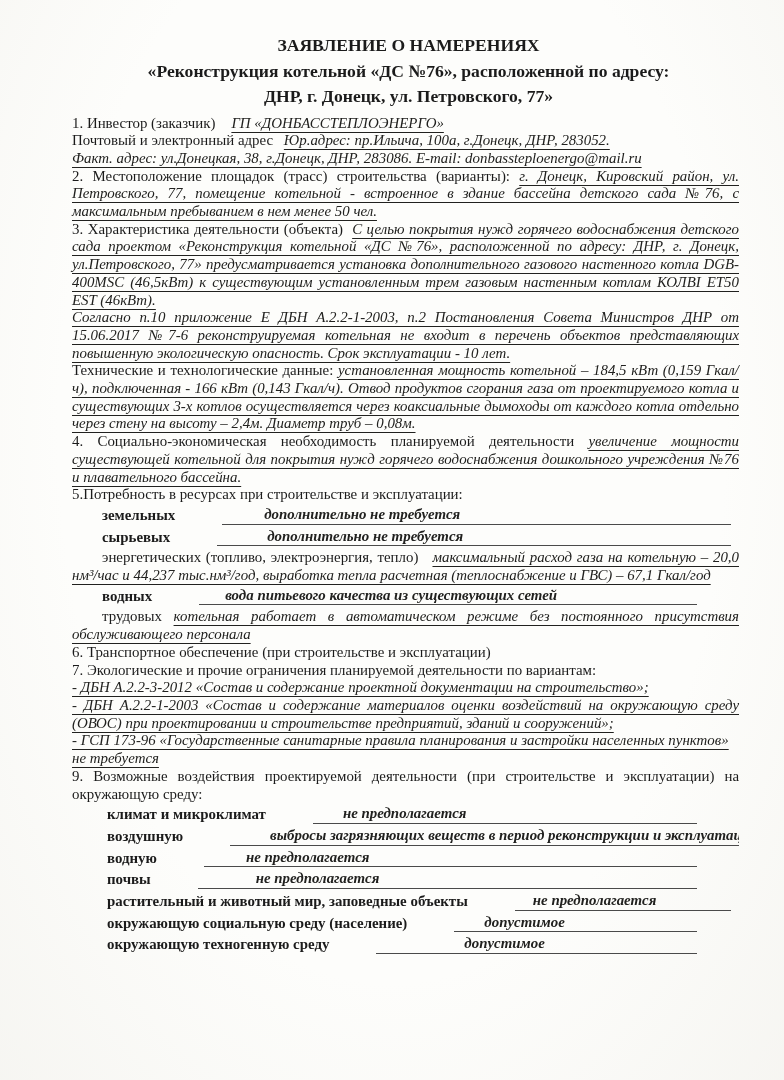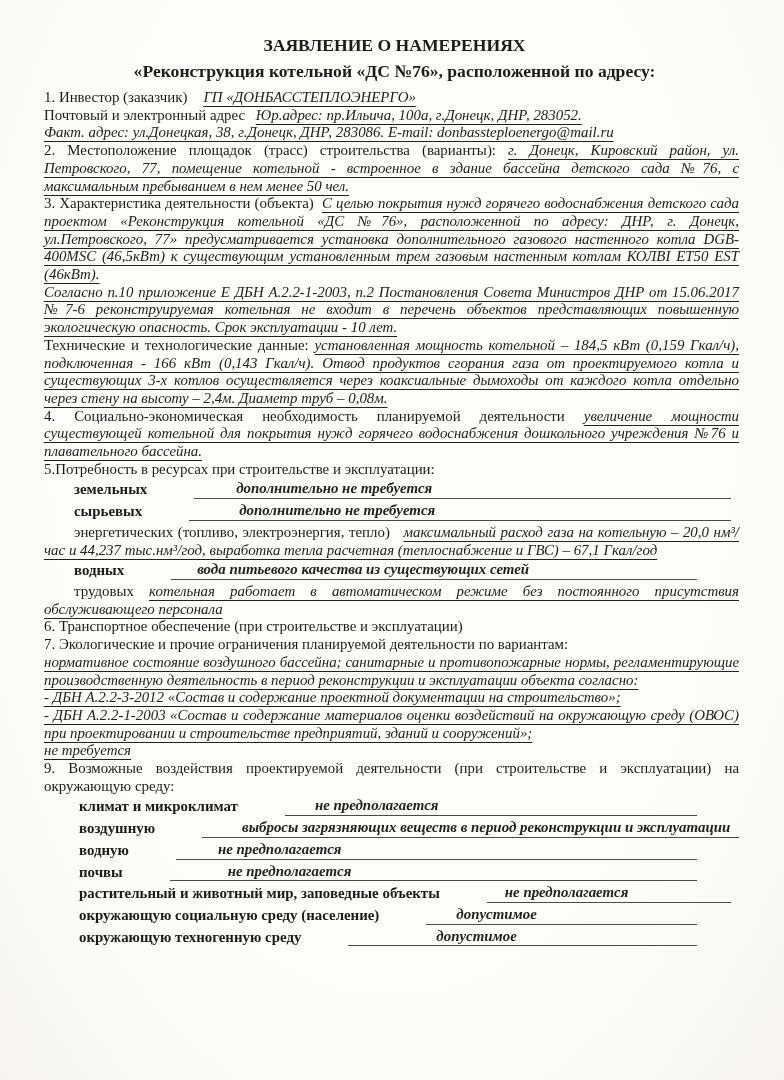--- a/index.html
+++ b/index.html
@@ -12,21 +12,21 @@
   body{
     width:784px;height:1080px;
     background:var(--paper);
     font-family:"Liberation Serif","DejaVu Serif",serif;
     color:var(--ink);
     overflow:hidden;
   }
   .page{
     box-sizing:border-box;
     width:784px;height:1080px;
-    padding:33px 45px 0 44px;
+    padding:33px 45px 0 72px;
     font-size:14.9px;
     line-height:17.7px;
     background:
       radial-gradient(ellipse at 50% 40%, rgba(255,255,255,0) 60%, rgba(225,223,214,0.25) 100%),
       var(--paper);
     overflow:hidden;
   }
   .title{
     text-align:center;
     font-weight:bold;
@@ -73,20 +73,21 @@
   .mr8{margin-right:8px;}
 </style>
 </head>
 <body>
 
 <div class="page">
 
   <div class="title">
     <div>ЗАЯВЛЕНИЕ О НАМЕРЕНИЯХ</div>
     <div>«Реконструкция котельной «ДС №76», расположенной  по адресу:</div>
+    <div>ДНР, г. Донецк, ул. Петровского, 77»</div>
   </div>
 
   <p class="para left">
     <span class="b">1.  Инвестор (заказчик)</span><span class="v gap">ГП «ДОНБАССТЕПЛОЭНЕРГО»</span>
   </p>
 
   <p class="para left">
     <span class="b">Почтовый и электронный адрес</span> <span class="v gap-s">Юр.адрес: пр.Ильича, 100а, г.Донецк, ДНР, 283052.</span>
   </p>
   <p class="para left">
@@ -135,27 +136,27 @@
   </p>
 
   <p class="para left">
     <span class="b">6. Транспортное обеспечение (при строительстве и эксплуатации)</span>
   </p>
 
   <p class="para left">
     <span class="b">7.  Экологические и прочие ограничения планируемой деятельности по вариантам:</span>
   </p>
   <p class="para">
-    <span class="v">нормативное состояние воздушного бассейна; санитарные и противопожарные нормы, регламентирующие производственную деятельность в период реконструкции  и эксплуатации объекта согласно:</span>
-  </p>
-  <p class="para">
     <span class="v">- ДБН А.2.2-3-2012 «Состав и содержание проектной документации на строительство»;</span>
   </p>
   <p class="para">
     <span class="v">- ДБН А.2.2-1-2003 «Состав и содержание материалов оценки воздействий на окружающую среду (ОВОС) при проектировании и строительстве предприятий, зданий и сооружений»;</span>
+  </p>
+  <p class="para">
+    <span class="v">- ГСП 173-96 «Государственные санитарные правила планирования и застройки населенных пунктов»</span>
   </p>
 
   <p class="para left">
     <span class="v">не требуется</span>
   </p>
 
   <p class="para">
     <span class="b">9. Возможные  воздействия  проектируемой  деятельности  (при  строительстве  и эксплуатации) на окружающую среду:</span>
   </p>
 

